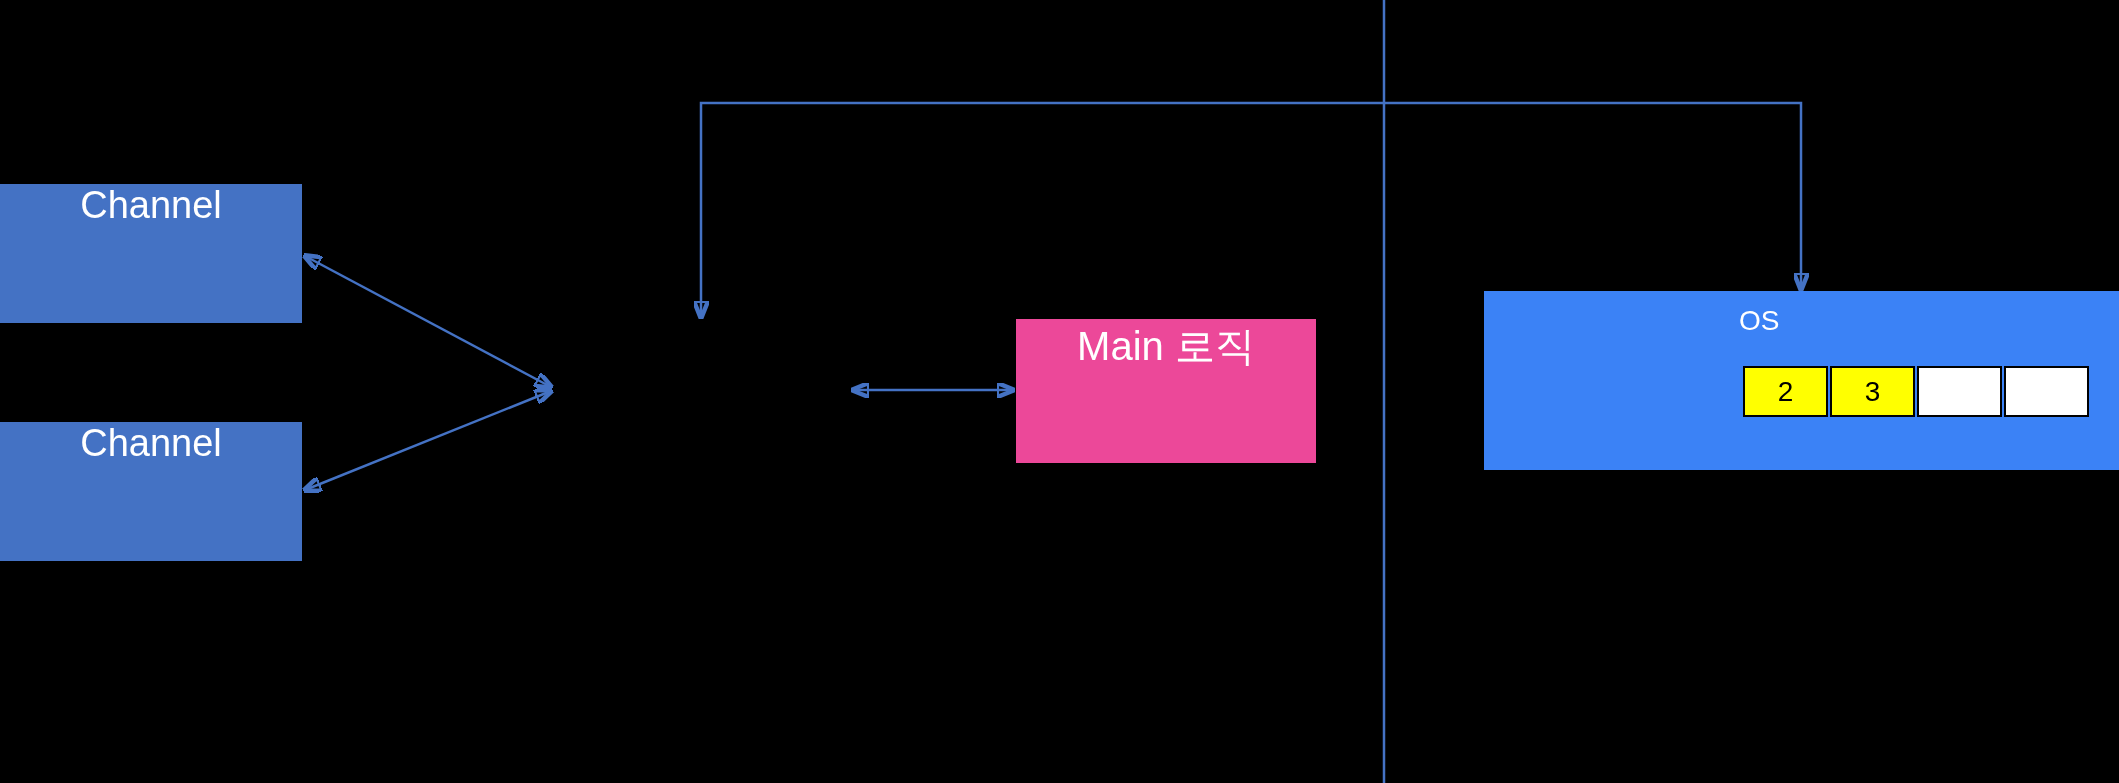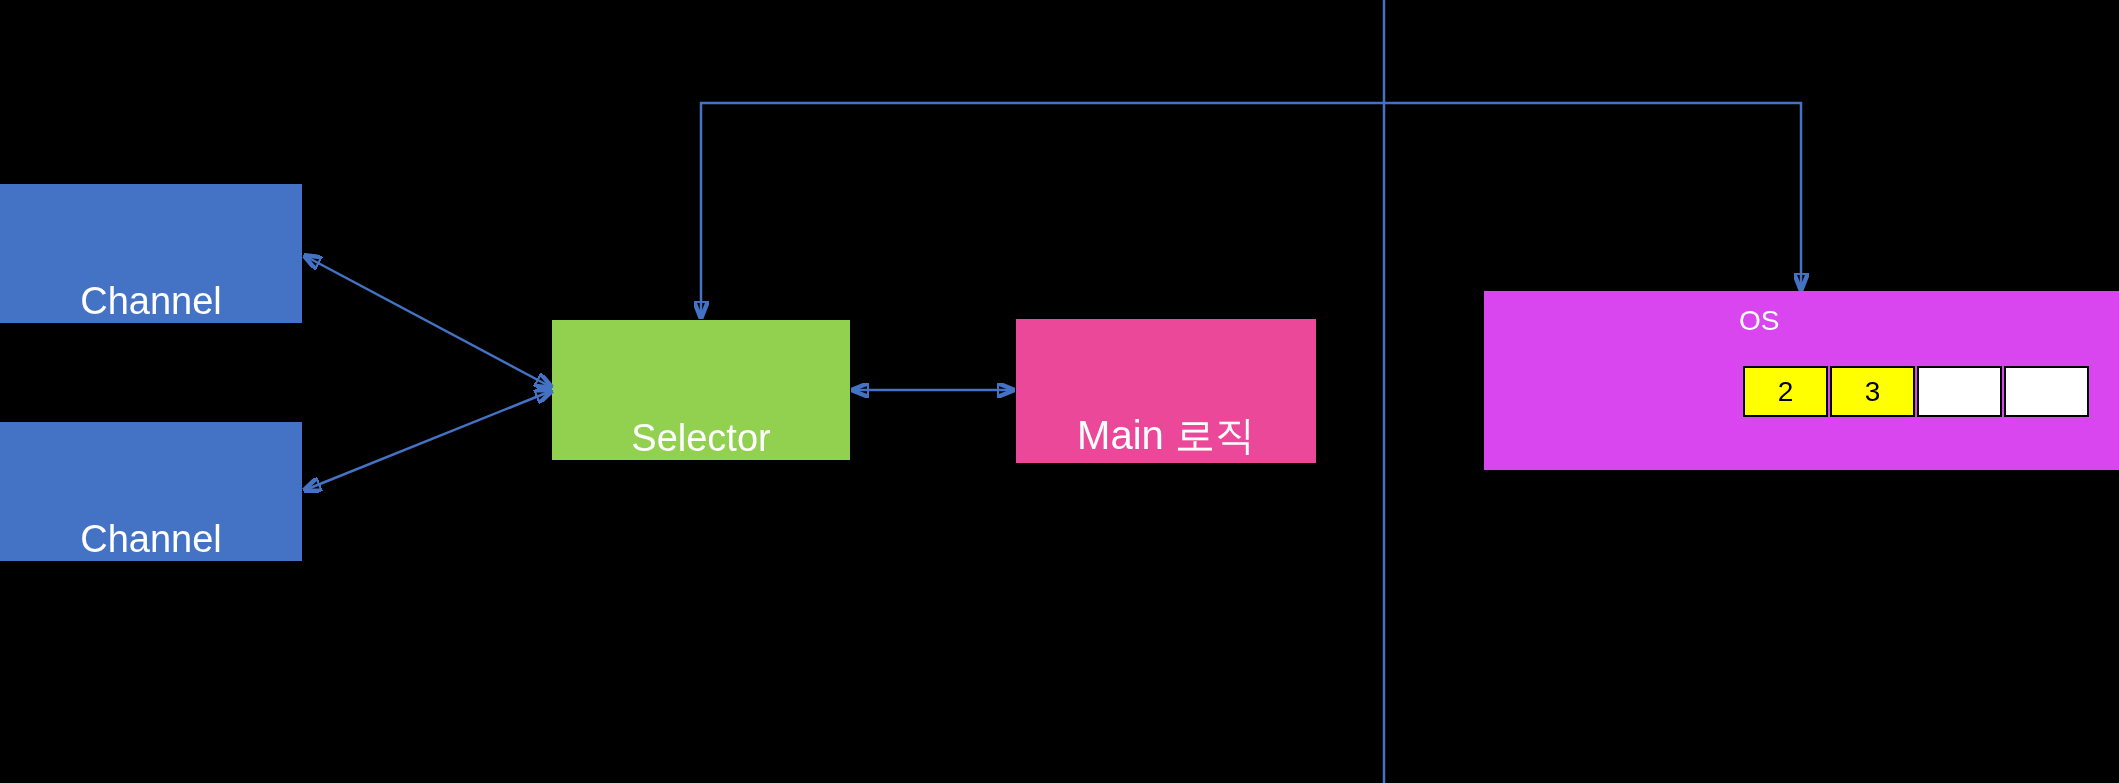--- a/index.html
+++ b/index.html
@@ -11,21 +11,21 @@
     position: relative;
     width: 2119px;
     height: 783px;
     background: #000000;
     overflow: hidden;
     font-family: "Liberation Sans", sans-serif;
   }
   .node {
     position: absolute;
     display: flex;
-    align-items: flex-end;
+    align-items: flex-start;
     justify-content: center;
     color: #FFFFFF;
     box-sizing: border-box;
   }
   .channel-box {
     left: 0;
     width: 302px;
     height: 139px;
     background: #4472C4;
     font-size: 38px;
@@ -47,21 +47,21 @@
     height: 144px;
     background: #ec4899;
     font-size: 40px;
   }
   #os-box {
     position: absolute;
     left: 1484px;
     top: 291px;
     width: 635px;
     height: 179px;
-    background: #d946ef;
+    background: #3b82f6;
     color: #FFFFFF;
   }
   .os-title {
     position: absolute;
     left: 255px;
     top: 14px;
     font-size: 28px;
     color: #FFFFFF;
   }
   .fd-label {
@@ -114,23 +114,20 @@
 <div class="stage">
 
   <div class="node channel-box" id="channel-1">
     <span>Channel</span>
   </div>
 
   <div class="node channel-box" id="channel-2">
     <span>Channel</span>
   </div>
 
-  <div class="node" id="selector-box">
-    <span>Selector</span>
-  </div>
 
   <div class="node" id="main-logic-box">
     <span>Main 로직</span>
   </div>
 
   <div id="os-box">
     <div class="os-title">OS</div>
     <div class="fd-cells">
       <div class="fd-cell highlight">2</div>
       <div class="fd-cell highlight">3</div>

